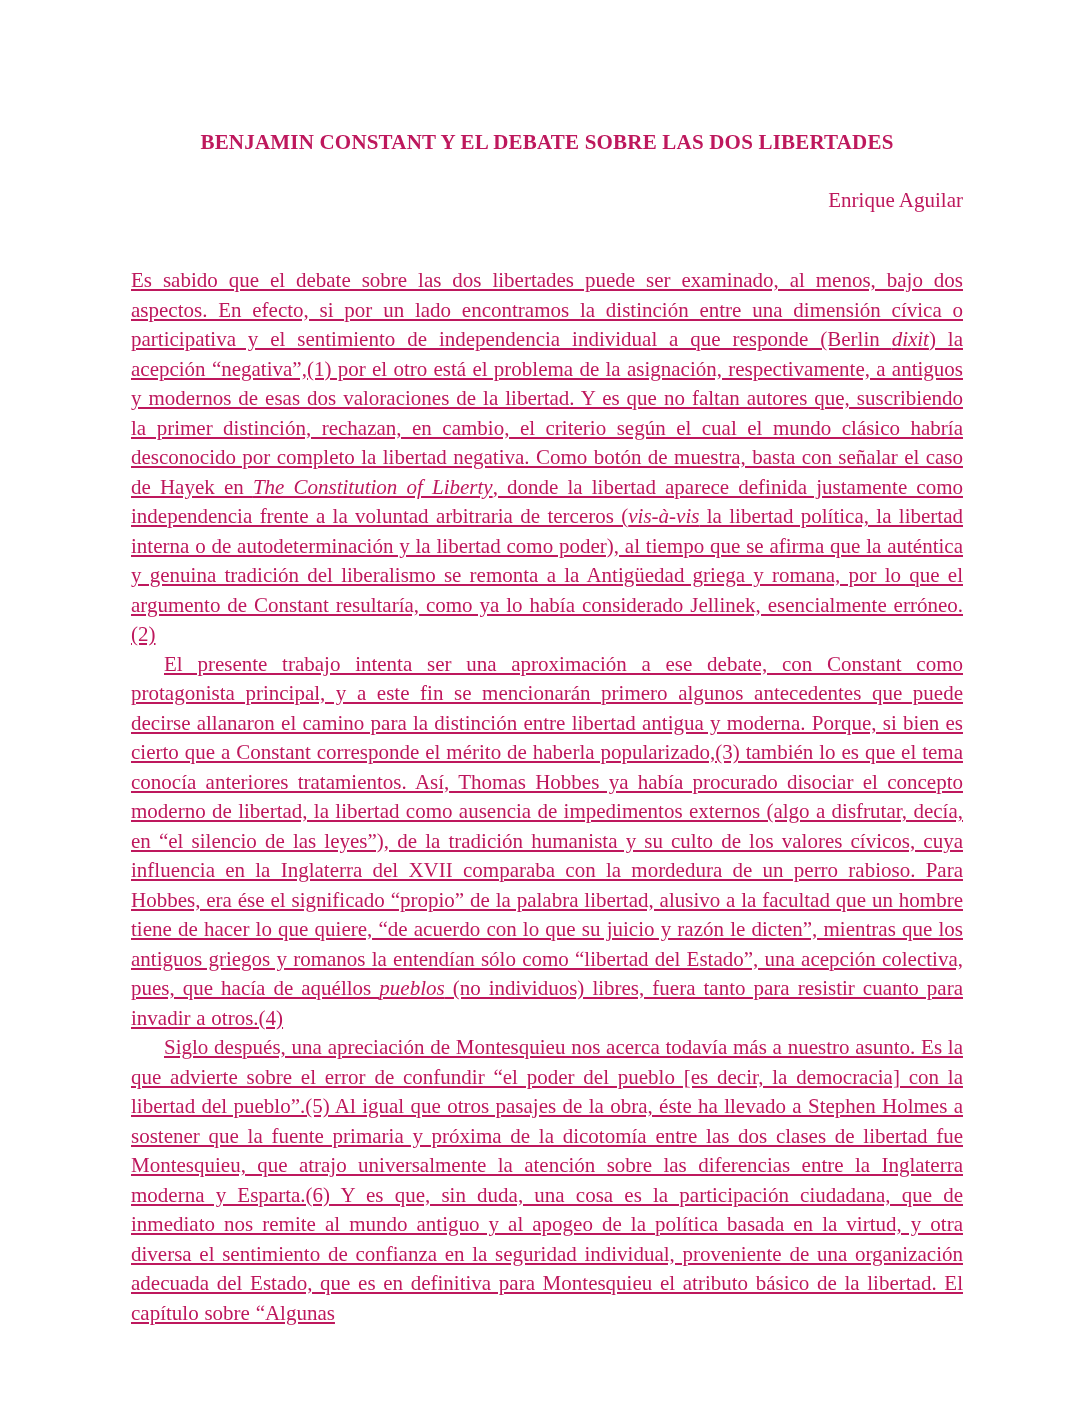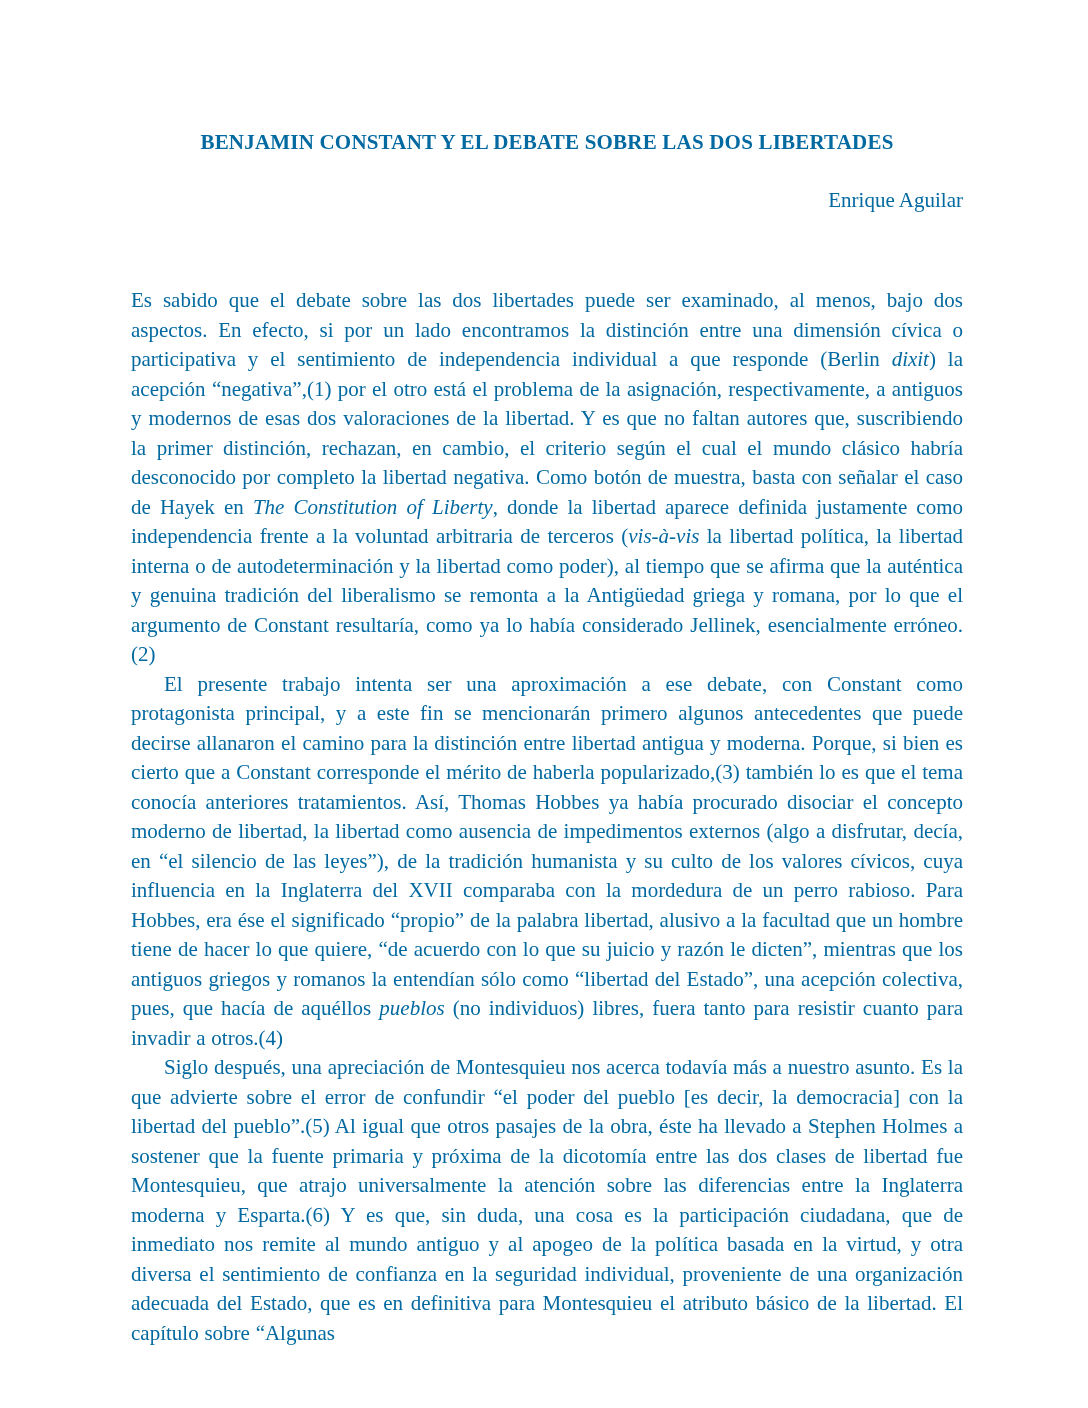--- a/index.html
+++ b/index.html
@@ -5,21 +5,21 @@
   html, body {
     margin: 0;
     padding: 0;
     background: #ffffff;
   }
   .page {
     position: relative;
     width: 1088px;
     height: 1408px;
     background: #ffffff;
-    color: #0369a1;
+    color: #be185d;
     font-family: "Liberation Serif", "DejaVu Serif", serif;
     overflow: hidden;
   }
   .content {
     position: absolute;
     left: 131px;
     top: 128px;
     width: 832px;
   }
   .title {
@@ -31,21 +31,22 @@
     white-space: nowrap;
     letter-spacing: 0.2px;
   }
   .author {
     margin: 30px 0 8px 0;
     text-align: right;
     font-size: 21px;
     line-height: 28px;
   }
   .doc-body {
-    margin-top: 72px;
+    margin-top: 52px;
+    text-decoration: underline;
   }
   .doc-body p {
     margin: 0;
     font-size: 21px;
     line-height: 29.5px;
     text-align: justify;
     word-spacing: 0.5px;
   }
   .doc-body p.indent {
     text-indent: 33px;

